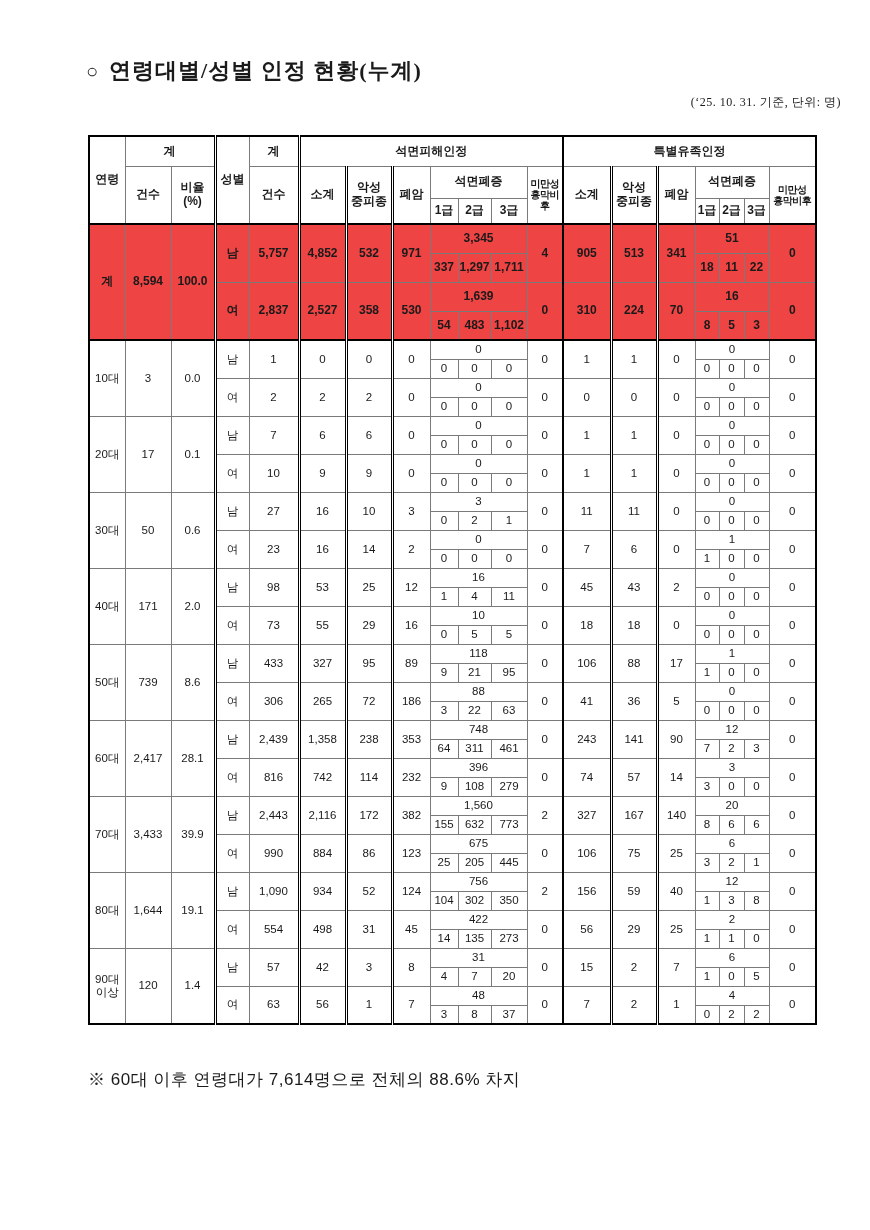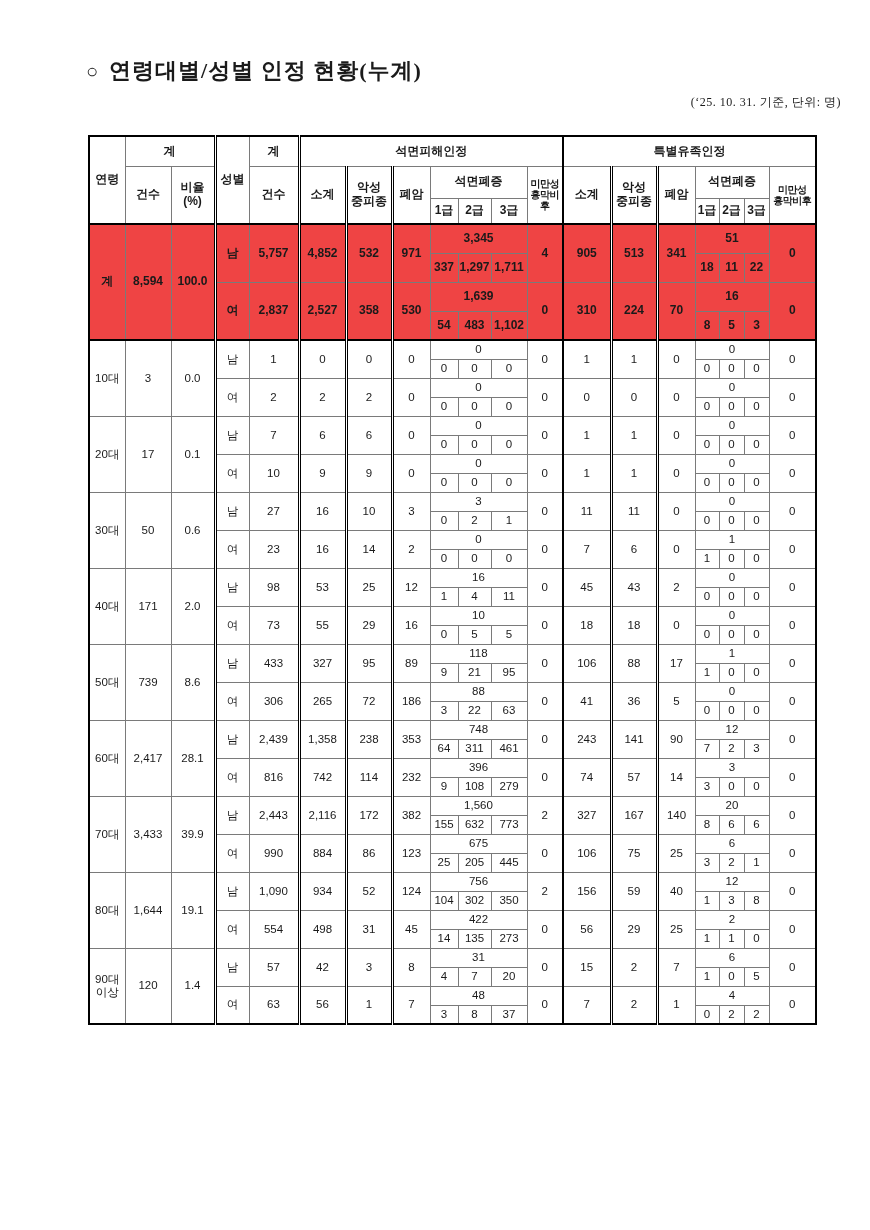--- a/index.html
+++ b/index.html
@@ -583,14 +583,15 @@
           <td>3</td>
           <td>8</td>
           <td>37</td>
           <td>0</td>
           <td>2</td>
           <td>2</td>
         </tr>
       </tbody>
   </table>
 
+  <div class="footnote">※ 60대 이후 연령대가 7,614명으로 전체의 88.6% 차지</div>
 
 </div>
 
 </body></html>

